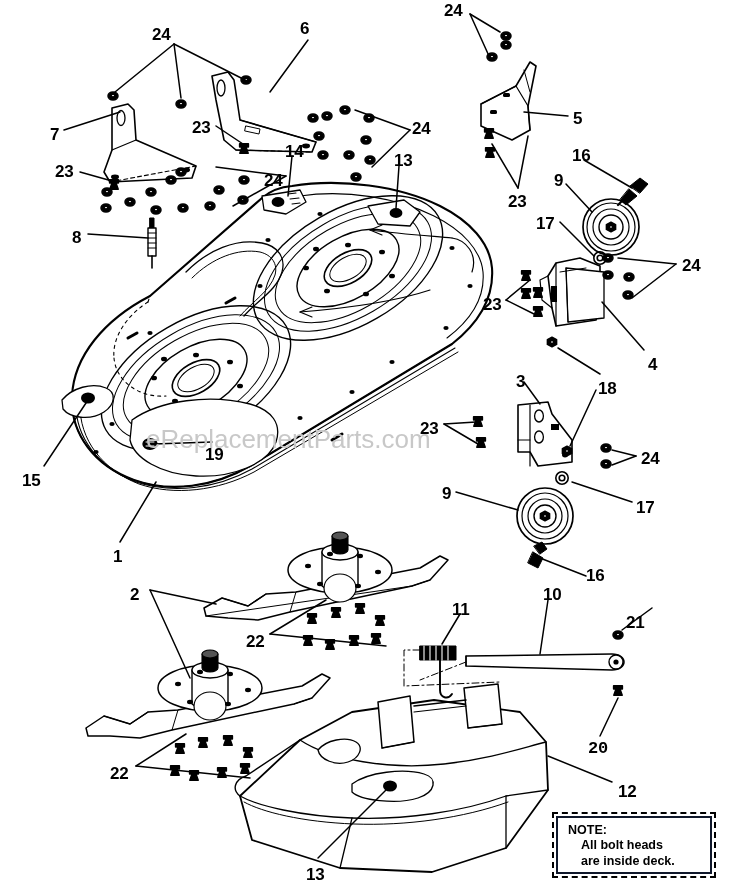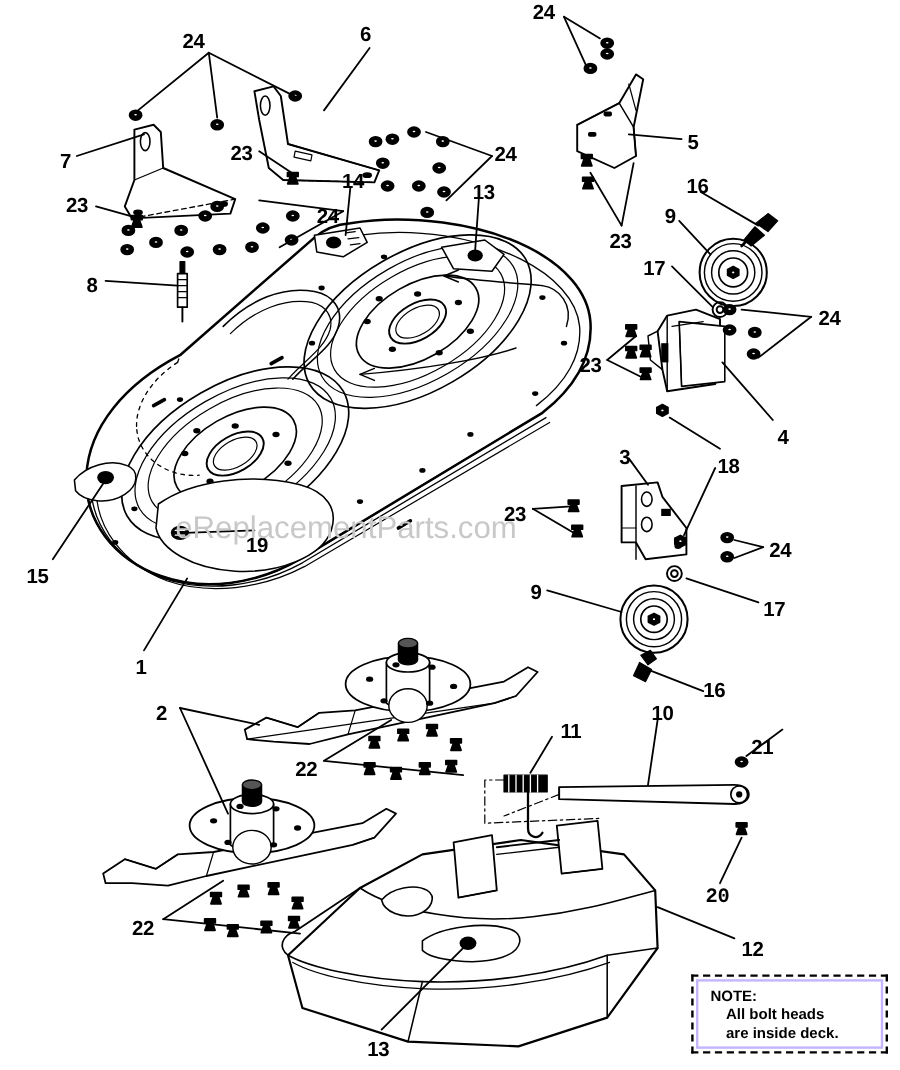--- a/index.html
+++ b/index.html
@@ -6,22 +6,22 @@
   html,body{margin:0;padding:0;background:#ffffff;}
   body{width:750px;height:892px;overflow:hidden;
        font-family:"Liberation Sans", sans-serif;}
   #sheet{position:relative;width:750px;height:892px;background:#fff;}
   #art{position:absolute;left:0;top:0;width:750px;height:892px;}
 
   .callout{position:absolute;font-family:"Liberation Sans", sans-serif;
            font-weight:bold;font-size:17px;color:#000;line-height:1;
            white-space:nowrap;letter-spacing:-0.3px;}
 
-  #note-box{position:absolute;left:580px;top:816px;width:156px;height:58px;
-            border:2px solid #c4b5fd;background:#fff;box-sizing:border-box;
+  #note-box{position:absolute;left:556px;top:816px;width:156px;height:58px;
+            border:2px solid #0f172a;background:#fff;box-sizing:border-box;
             outline:2px dashed #000;outline-offset:2px;}
   #note-inner{position:absolute;left:0;top:0;right:0;bottom:0;
               padding:5px 6px 0 10px;box-sizing:border-box;}
   .note-line{font-family:"Liberation Sans", sans-serif;font-weight:bold;
              font-size:12.5px;color:#000;line-height:1.22;white-space:nowrap;}
   .note-line.indent{padding-left:13px;}
 
   #watermark{position:absolute;left:146px;top:424px;width:470px;height:46px;
              font-family:"Liberation Sans", sans-serif;font-size:26px;
              font-weight:normal;color:#c8c8c8;white-space:nowrap;
@@ -585,21 +585,21 @@
     <span class="callout" style="left:516px;top:373px;">3</span>
     <span class="callout" style="left:420px;top:420px;">23</span>
     <span class="callout" style="left:641px;top:450px;">24</span>
     <span class="callout" style="left:205px;top:446px;">19</span>
     <span class="callout" style="left:22px;top:472px;">15</span>
     <span class="callout" style="left:442px;top:485px;">9</span>
     <span class="callout" style="left:636px;top:499px;">17</span>
     <span class="callout" style="left:113px;top:548px;">1</span>
     <span class="callout" style="left:586px;top:567px;">16</span>
     <span class="callout" style="left:130px;top:586px;">2</span>
-    <span class="callout" style="left:452px;top:601px;margin-left:15px;">11</span>
+    <span class="callout" style="left:452px;top:601px;">11</span>
     <span class="callout" style="left:543px;top:586px;">10</span>
     <span class="callout" style="left:626px;top:594px;margin-top:20px;">21</span>
     <span class="callout" style="left:246px;top:633px;">22</span>
     <span class="callout" style="left:588px;top:740px;font-family:Liberation Mono, monospace;">20</span>
     <span class="callout" style="left:618px;top:783px;">12</span>
     <span class="callout" style="left:110px;top:765px;">22</span>
     <span class="callout" style="left:306px;top:866px;">13</span>
   </div>
 
   <div id="watermark">eReplacementParts.com</div>

